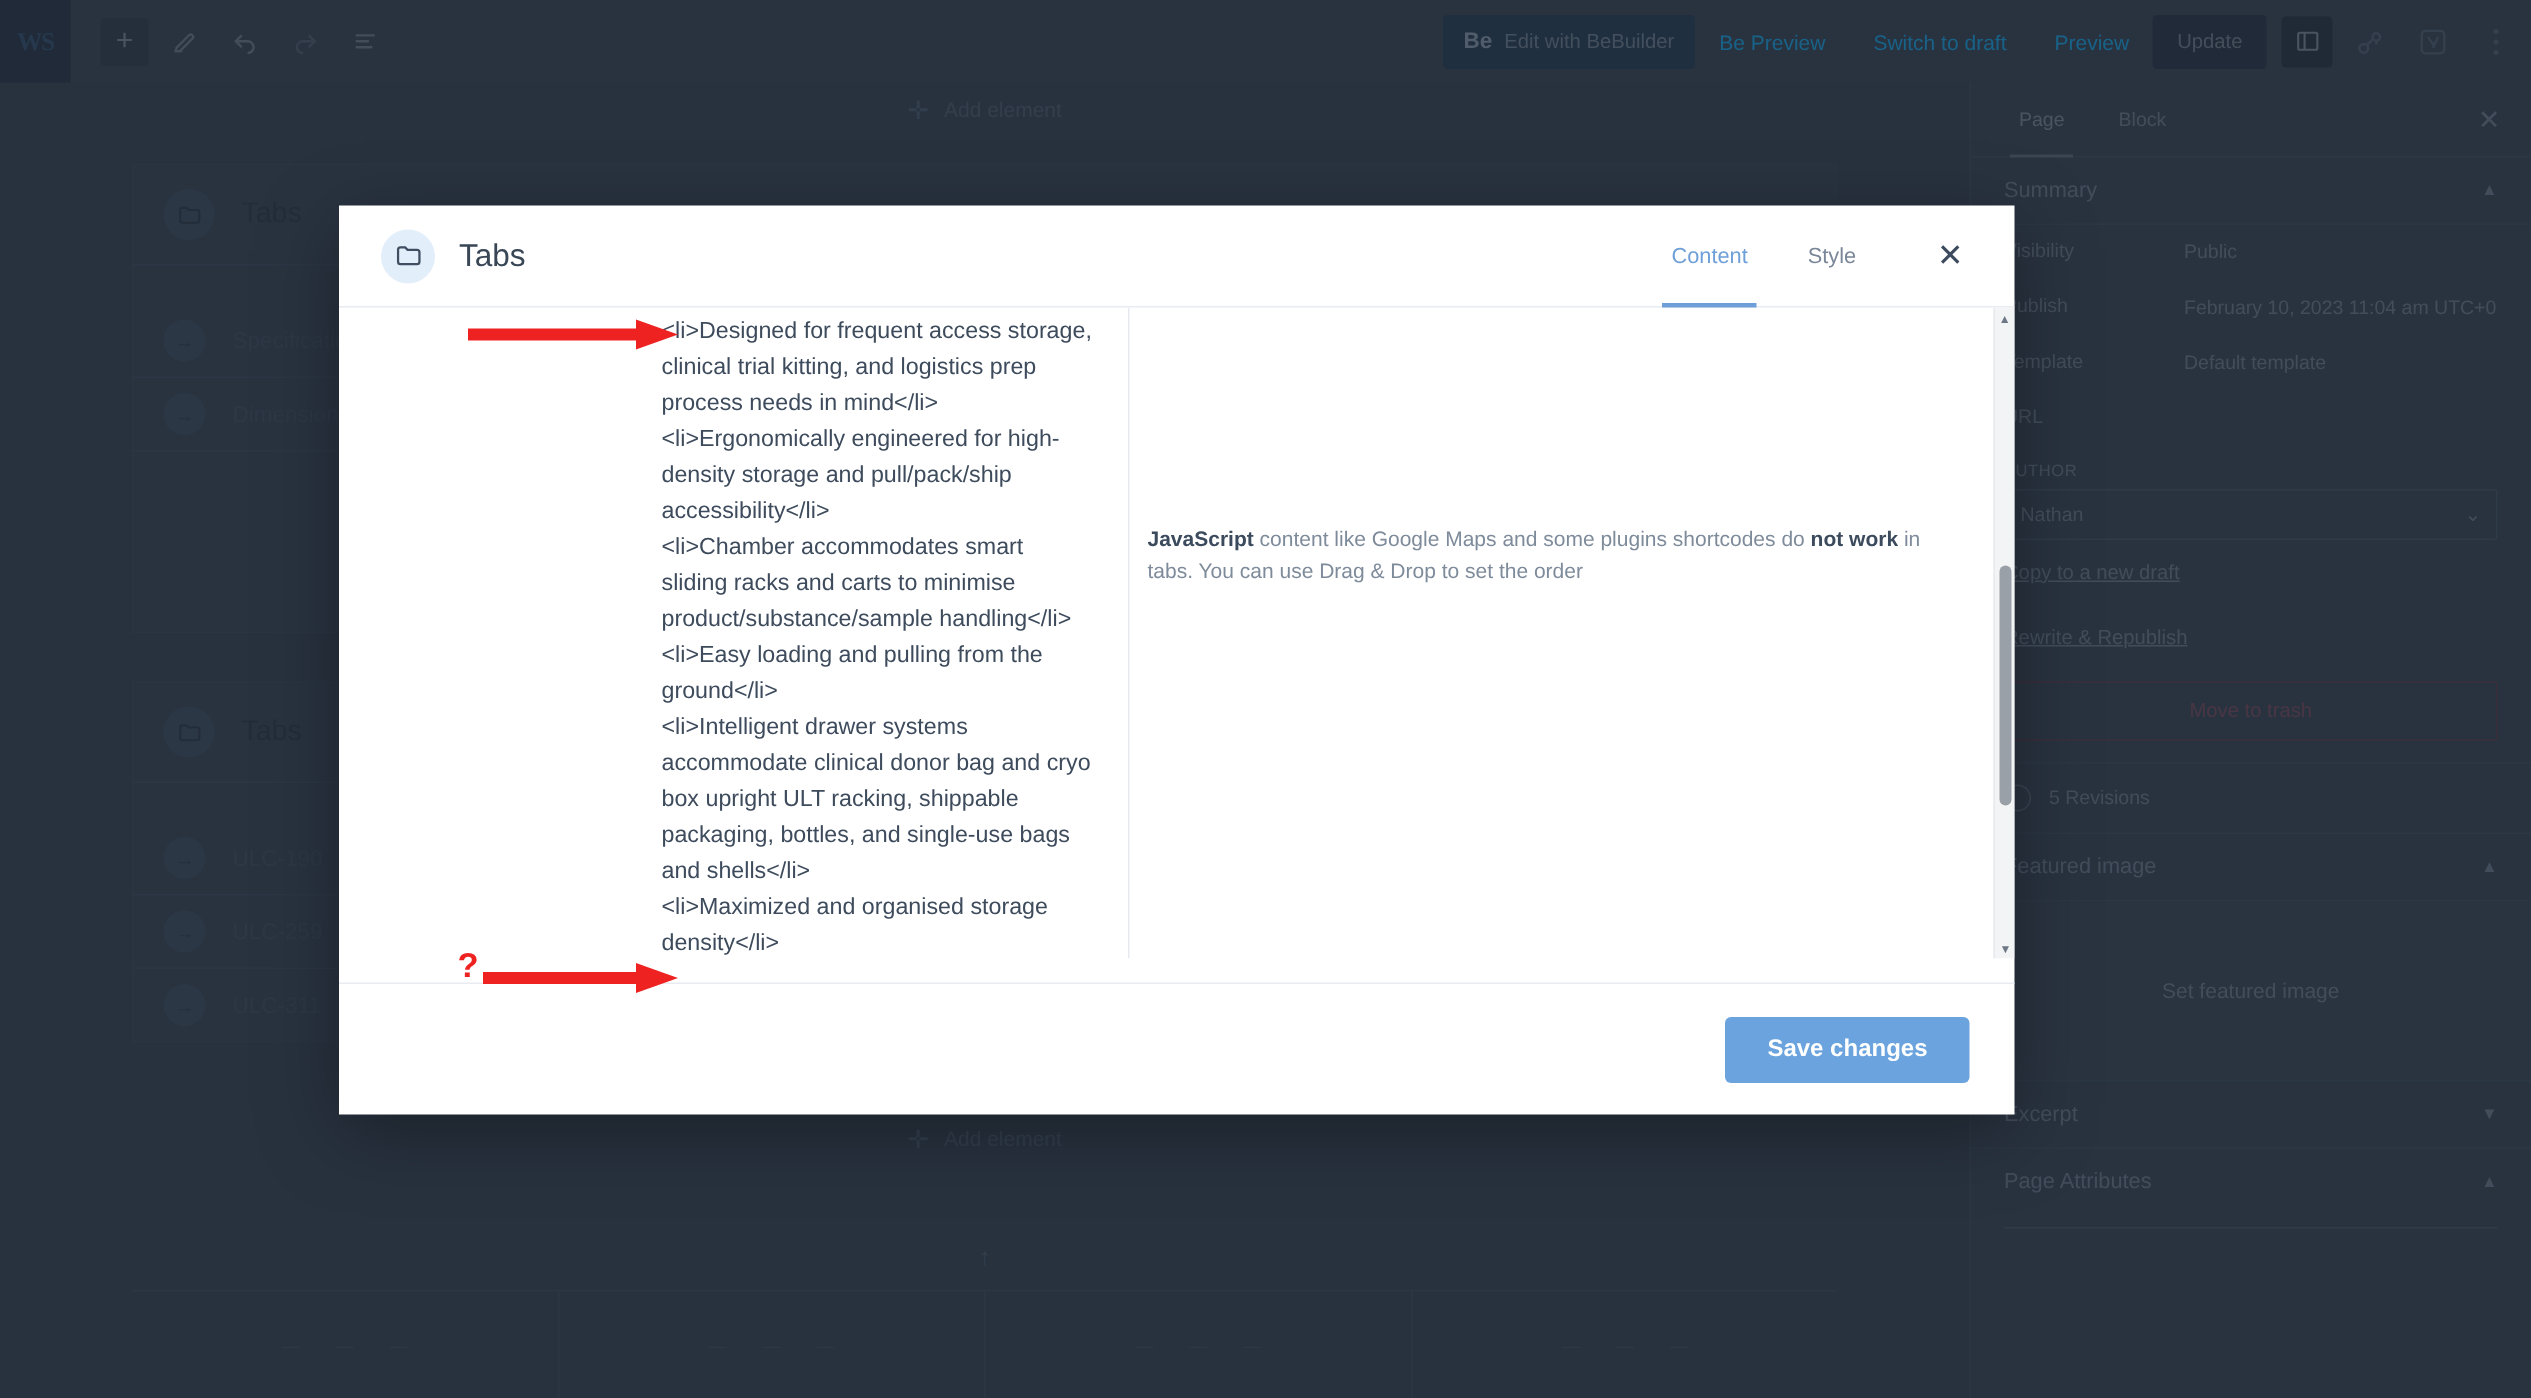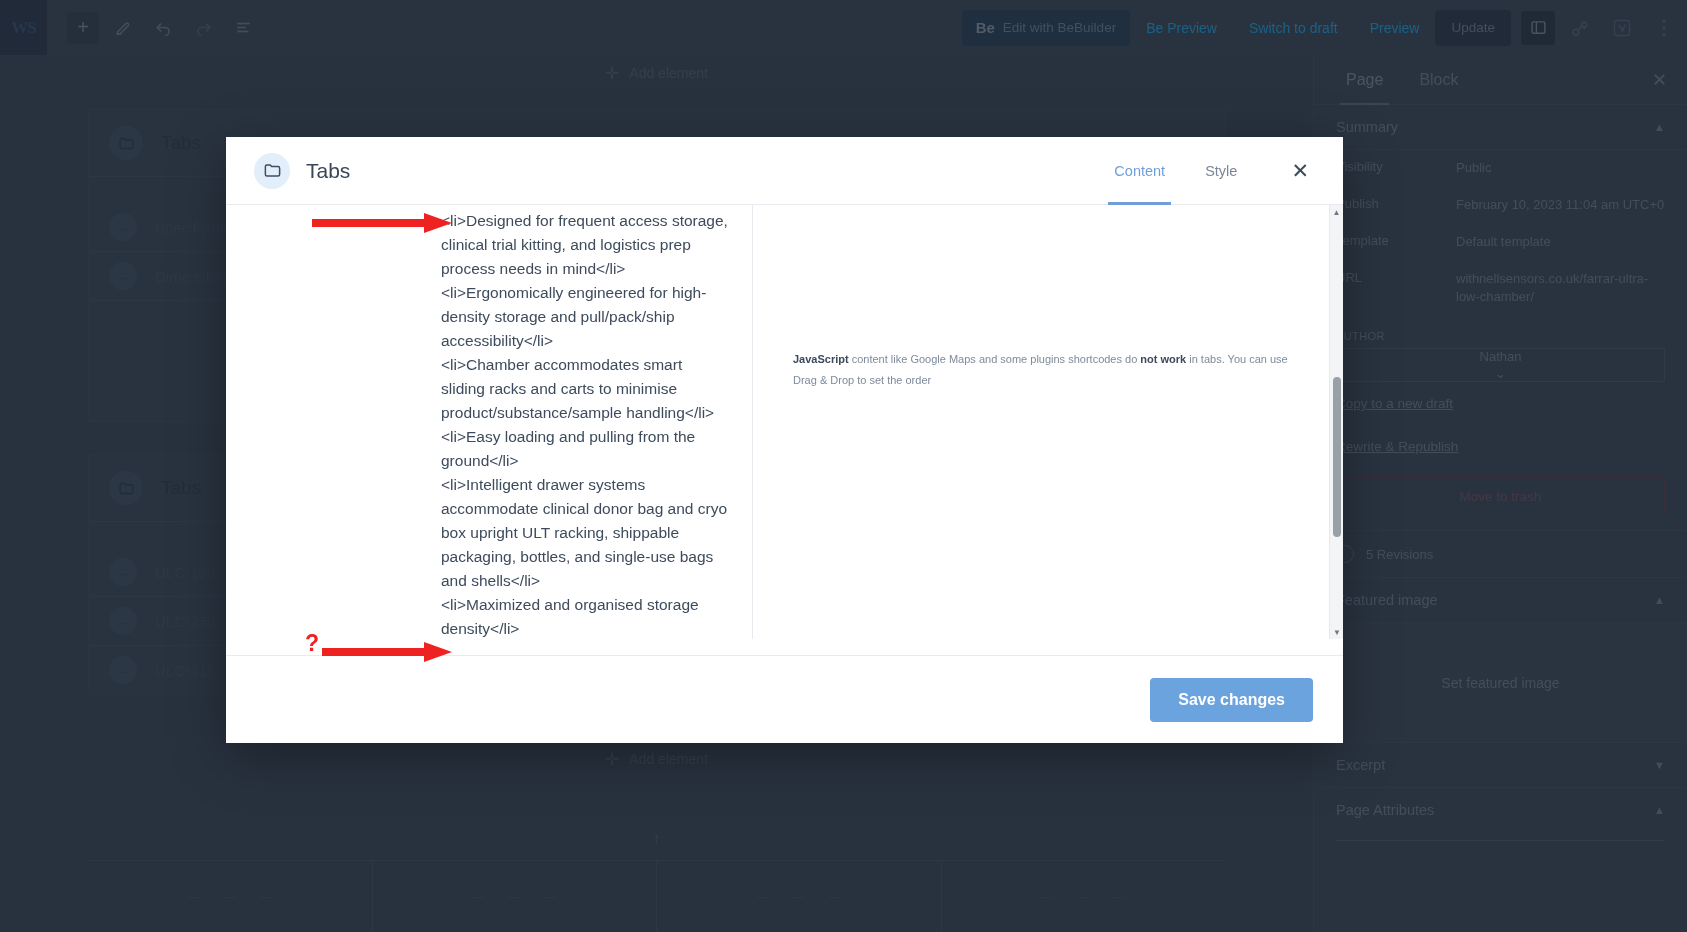--- a/index.html
+++ b/index.html
@@ -90,40 +90,40 @@
   .up-arrow { position: absolute; left: 50%; bottom: 84px; transform: translateX(-50%);
     color: #4b5768; font-size: 16px; }
 
   
   .sidebar {
     position: absolute; top: 55px; right: 0; width: 374px; height: 877px;
     background: #333f4d; border-left: 1px solid #3b4755;
   }
   .sb-tabs { display: flex; align-items: center; height: 50px; padding: 0 14px;
              border-bottom: 1px solid #3b4755; position: relative; }
-  .sb-tab { color: #6c7887; font-size: 16px; padding: 0 18px; height: 50px;
+  .sb-tab { color: #6c7887; font-size: 13px; padding: 0 18px; height: 50px;
             display: flex; align-items: center; position: relative; }
   .sb-tab.active { color: #7c8896; }
   .sb-tab.active::after { content: ""; position: absolute; bottom: 0; left: 12px; right: 12px;
                           height: 2px; background: #5b6775; }
   .sb-x { margin-left: auto; color: #6c7887; font-size: 18px; padding-right: 6px; }
   .sb-sec {
     display: flex; align-items: center; justify-content: space-between;
     padding: 14px 22px; color: #6c7887; font-size: 14.5px;
     border-bottom: 1px solid #3b4755;
   }
   .sb-sec .chev { color: #6c7887; font-size: 11px; }
   .sb-kv { display: flex; padding: 9px 22px; font-size: 13px; color: #6d7886; }
   .sb-kv .k { width: 120px; flex: none; }
   .sb-kv .v { flex: 1; line-height: 1.45; }
   .sb-label { padding: 14px 22px 6px; color: #6d7886; font-size: 11px; letter-spacing: 0.4px; }
   .sb-select {
     margin: 0 22px; height: 34px; border: 1px solid #445060; border-radius: 2px;
     display: flex; align-items: center; justify-content: space-between;
-    padding: 0 10px; color: #6d7886; font-size: 13px; flex-direction: column;
+    padding: 0 10px; color: #6d7886; font-size: 13px;
   }
   .sb-link { padding: 14px 22px; color: #6d7886; font-size: 13.5px; text-decoration: underline; }
   .sb-danger {
     margin: 8px 22px 14px; height: 40px; border: 1px solid #5a3440; border-radius: 2px;
     display: flex; align-items: center; justify-content: center;
     color: #7a4454; font-size: 13.5px;
   }
   .sb-rev { display: flex; align-items: center; gap: 12px; padding: 14px 22px;
             color: #6d7886; font-size: 13px; border-top: 1px solid #3b4755; }
   .sb-rev .circ { width: 18px; height: 18px; border: 1.5px solid #5a6775; border-radius: 50%; }
@@ -169,22 +169,22 @@
     width: 527px; flex: none; border-right: 1px solid #e6eaef;
     overflow: hidden; position: relative;
   }
   .code-area {
     padding: 0 22px 0 215px; font-size: 15.5px; line-height: 24px;
     color: #3d4b5c; white-space: pre-wrap; word-break: break-word;
     margin-top: -20px;
   }
   .m-right { flex: 1; position: relative; }
   .note {
-    position: absolute; left: 40px; top: 144px; right: 40px;
-    font-size: 11px; line-height: 21px; color: #7e8b9b;
+    position: absolute; left: 12px; top: 144px; right: 40px;
+    font-size: 14px; line-height: 21px; color: #7e8b9b;
   }
   .note b { color: #3b4a5c; }
   .m-scroll {
     position: absolute; right: 0; top: 0; width: 14px; height: 100%;
     background: #f3f4f6; border-left: 1px solid #e6eaef;
   }
   .m-scroll .up, .m-scroll .down {
     height: 14px; display: flex; align-items: center; justify-content: center;
     color: #6d7785; font-size: 8px;
   }
@@ -315,21 +315,20 @@
     <div class="sb-kv">
       <span class="k">Publish</span>
       <span class="v">February 10, 2023 11:04 am UTC+0</span>
     </div>
     <div class="sb-kv">
       <span class="k">Template</span>
       <span class="v">Default template</span>
     </div>
     <div class="sb-kv">
       <span class="k">URL</span>
-      <span class="v">withnellsensors.co.uk/farrar-ultra-low-chamber/</span>
     </div>
 
     <div class="sb-label">AUTHOR</div>
     <div class="sb-select">
       <span>Nathan</span>
       <span>⌄</span>
     </div>
 
     <div class="sb-link">Copy to a new draft</div>
     <div class="sb-link">Rewrite &amp; Republish</div>

